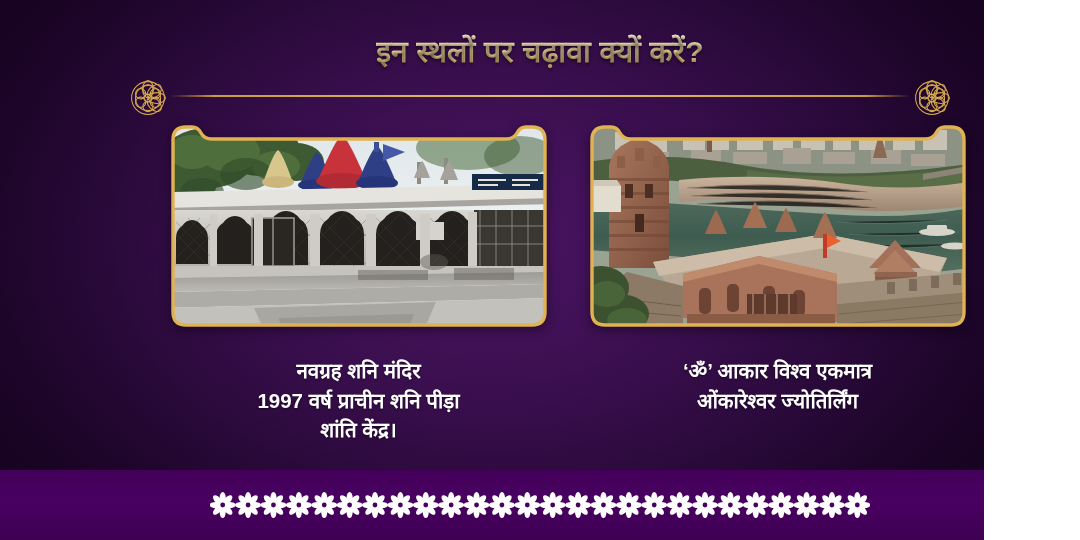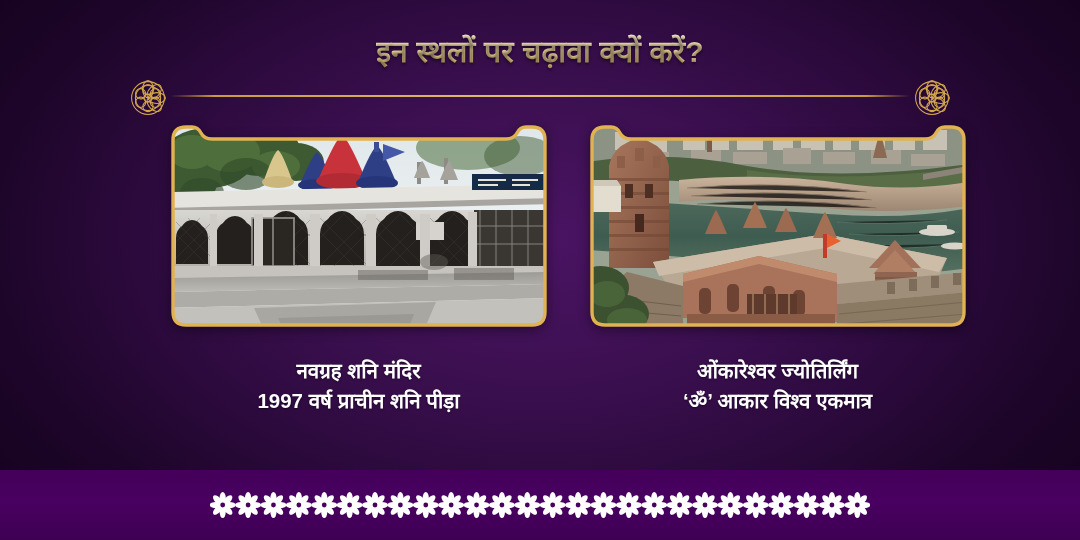--- a/index.html
+++ b/index.html
@@ -3,21 +3,21 @@
 <meta charset="utf-8">
 <style>
   * { margin:0; padding:0; box-sizing:border-box; }
   html, body {
     width:1080px; height:540px;
     font-family:"Liberation Sans","DejaVu Sans",sans-serif;
     overflow:hidden;
   }
   #poster {
     position:relative;
-    width:1080px; height:540px;
+    width:984px; height:540px;
     background:
       radial-gradient(ellipse 62% 78% at 50% 44%,
         #4a1463 0%, #3d1052 32%, #2c0a3d 60%, #1d0529 82%, #160320 100%);
     overflow:hidden;
   }
   
   .title-wrap {
     position:absolute; top:32px; left:0; width:1080px;
     text-align:center;
   }
@@ -278,20 +278,21 @@
             </g>
 
             <path d="M18 5 H24 Q30 5 33 11 Q36 17 44 17 H338 Q346 17 349 11 Q352 5 358 5 H364
                      Q377 5 377 18 V190 Q377 203 364 203 H18 Q5 203 5 190 V18 Q5 5 18 5 Z" fill="none" stroke="#e0b252" stroke-width="3.4"></path>
           </svg>
         </div>
       </div>
       <div class="caption">
         <span class="ln">नवग्रह शनि मंदिर</span>
         <span class="ln">1997 वर्ष प्राचीन शनि पीड़ा</span>
+        <span class="ln">शांति केंद्र।</span>
       </div>
     </div>
 
     <div class="card">
       <div class="frame">
         <div class="photo-holder">
           <svg class="photo" viewBox="0 0 382 208" preserveAspectRatio="none" xmlns="http://www.w3.org/2000/svg">
             <defs>
               <clipPath id="cuspR">
                 <path d="M18 5 H24 Q30 5 33 11 Q36 17 44 17 H338 Q346 17 349 11 Q352 5 358 5 H364
@@ -452,22 +453,22 @@
                 <path d="M252 192 L380 180 M256 202 L380 192"></path>
               </g>
             </g>
 
             <path d="M18 5 H24 Q30 5 33 11 Q36 17 44 17 H338 Q346 17 349 11 Q352 5 358 5 H364
                      Q377 5 377 18 V190 Q377 203 364 203 H18 Q5 203 5 190 V18 Q5 5 18 5 Z" fill="none" stroke="#e0b252" stroke-width="3.4"></path>
           </svg>
         </div>
       </div>
       <div class="caption">
+        <span class="ln">‘ॐ’ आकार विश्व एकमात्र</span>
         <span class="ln">ओंकारेश्वर ज्योतिर्लिंग</span>
-        <span class="ln">‘ॐ’ आकार विश्व एकमात्र</span>
       </div>
     </div>
   </div>
 
   <div class="bottom-band"></div>
   <div class="flower-row">
     <svg id="flower-strip" width="660" height="34" xmlns="http://www.w3.org/2000/svg">
         <g>
           <ellipse cx="12.692307692307692" cy="10.4" rx="3.1" ry="6.4" fill="#ffffff" transform="rotate(0 12.692307692307692 17)"></ellipse>
           <ellipse cx="12.692307692307692" cy="10.4" rx="3.1" ry="6.4" fill="#ffffff" transform="rotate(45 12.692307692307692 17)"></ellipse>

